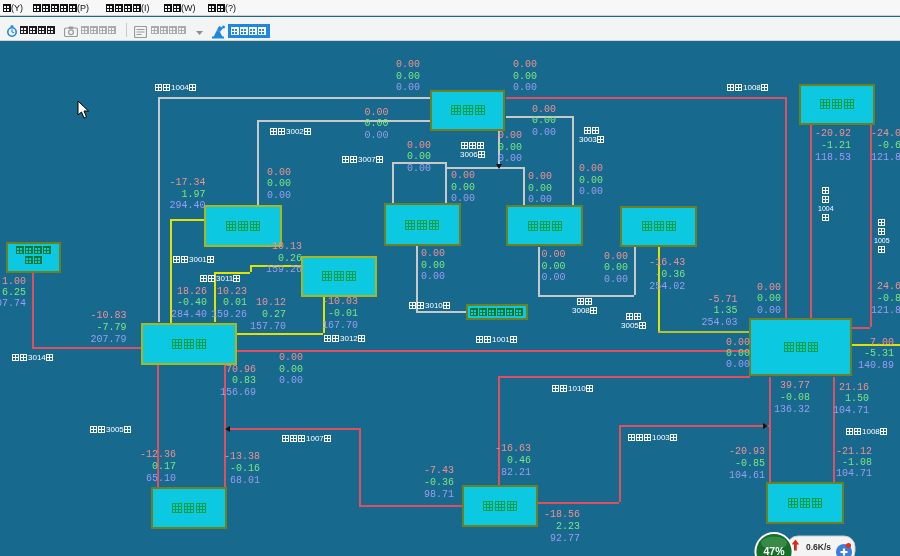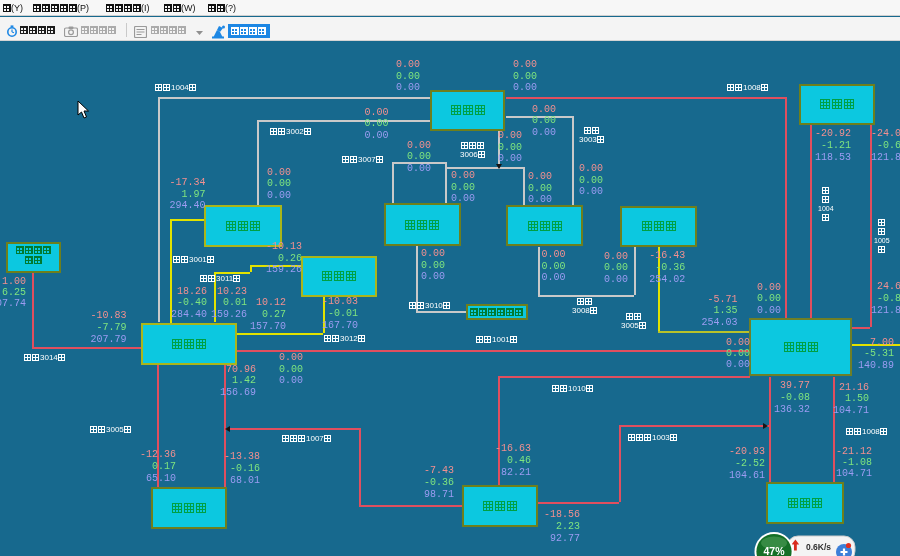--- a/index.html
+++ b/index.html
@@ -135,54 +135,54 @@
 <div class="lbl" style="left:579px;top:85px;text-align:center"><i class="c"></i><i class="c"></i><br>3003<i class="c"></i></div>
 <div class="lbl" style="left:727px;top:42px"><i class="c"></i><i class="c"></i><span style="letter-spacing:0px">1008</span><i class="c"></i></div>
 <div class="lbl" style="left:818px;top:145px;width:15px;text-align:center;font-size:7px"><i class="c"></i><br><i class="c"></i><br>1004<br><i class="c"></i></div>
 <div class="lbl" style="left:874px;top:177px;width:15px;text-align:center;font-size:7px"><i class="c"></i><br><i class="c"></i><br>1005<br><i class="c"></i></div>
 <div class="lbl" style="left:173px;top:214px"><i class="c"></i><i class="c"></i><span style="letter-spacing:0px">3001</span><i class="c"></i></div>
 <div class="lbl" style="left:200px;top:233px"><i class="c"></i><i class="c"></i><span style="letter-spacing:0px">3011</span><i class="c"></i></div>
 <div class="lbl" style="left:324px;top:293px"><i class="c"></i><i class="c"></i><span style="letter-spacing:0px">3012</span><i class="c"></i></div>
 <div class="lbl" style="left:409px;top:260px"><i class="c"></i><i class="c"></i><span style="letter-spacing:0px">3010</span><i class="c"></i></div>
 <div class="lbl" style="left:572px;top:256px;text-align:center"><i class="c"></i><i class="c"></i><br>3008<i class="c"></i></div>
 <div class="lbl" style="left:621px;top:271px;text-align:center"><i class="c"></i><i class="c"></i><br>3005<i class="c"></i></div>
-<div class="lbl" style="left:24px;top:312px"><i class="c"></i><i class="c"></i><span style="letter-spacing:0px">3014</span><i class="c"></i></div>
+<div class="lbl" style="left:12px;top:312px"><i class="c"></i><i class="c"></i><span style="letter-spacing:0px">3014</span><i class="c"></i></div>
 <div class="lbl" style="left:90px;top:384px"><i class="c"></i><i class="c"></i><span style="letter-spacing:0px">3005</span><i class="c"></i></div>
 <div class="lbl" style="left:282px;top:393px"><i class="c"></i><i class="c"></i><i class="c"></i><span style="letter-spacing:0px">1007</span><i class="c"></i></div>
 <div class="lbl" style="left:476px;top:294px"><i class="c"></i><i class="c"></i><span style="letter-spacing:0px">1001</span><i class="c"></i></div>
 <div class="lbl" style="left:552px;top:343px"><i class="c"></i><i class="c"></i><span style="letter-spacing:0px">1010</span><i class="c"></i></div>
 <div class="lbl" style="left:628px;top:392px"><i class="c"></i><i class="c"></i><i class="c"></i><span style="letter-spacing:0px">1003</span><i class="c"></i></div>
 <div class="lbl" style="left:846px;top:386px"><i class="c"></i><i class="c"></i><span style="letter-spacing:0px">1008</span><i class="c"></i></div>
 <div class="tp" style="left:360px;top:18.4px;width:60px;line-height:11.5px"><i>0.00</i><b>0.00</b><u>0.00</u></div>
 <div class="tp" style="left:477px;top:18.4px;width:60px;line-height:11.5px"><i>0.00</i><b>0.00</b><u>0.00</u></div>
 <div class="tp" style="left:145.5px;top:136.4px;width:60px;line-height:11.5px"><i>-17.34</i><b>1.97</b><u>294.40</u></div>
 <div class="tp" style="left:231px;top:125.7px;width:60px;line-height:11.5px"><i>0.00</i><b>0.00</b><u>0.00</u></div>
 <div class="tp" style="left:328.5px;top:65.8px;width:60px;line-height:11.5px"><i>0.00</i><b>0.00</b><u>0.00</u></div>
 <div class="tp" style="left:462px;top:89px;width:60px;line-height:11.7px"><i>0.00</i><b>0.00</b><u>0.00</u></div>
 <div class="tp" style="left:496px;top:62.5px;width:60px;line-height:11.7px"><i>0.00</i><b>0.00</b><u>0.00</u></div>
 <div class="tp" style="left:543px;top:122.3px;width:60px;line-height:11.5px"><i>0.00</i><b>0.00</b><u>0.00</u></div>
 <div class="tp" style="left:415px;top:129px;width:60px;line-height:11.5px"><i>0.00</i><b>0.00</b><u>0.00</u></div>
 <div class="tp" style="left:492px;top:130px;width:60px;line-height:11.5px"><i>0.00</i><b>0.00</b><u>0.00</u></div>
 <div class="tp" style="left:385px;top:207.2px;width:60px;line-height:11.5px"><i>0.00</i><b>0.00</b><u>0.00</u></div>
 <div class="tp" style="left:505.6px;top:208.4px;width:60px;line-height:11.5px"><i>0.00</i><b>0.00</b><u>0.00</u></div>
 <div class="tp" style="left:568px;top:209.5px;width:60px;line-height:11.5px"><i>0.00</i><b>0.00</b><u>0.00</u></div>
-<div class="tp" style="left:625.2px;top:209px;width:60px;line-height:12px"><i>-16.43</i><b>-0.36</b><u>254.02</u></div>
+<div class="tp" style="left:625.2px;top:216px;width:60px;line-height:12px"><i>-16.43</i><b>-0.36</b><u>254.02</u></div>
 <div class="tp" style="left:677.4px;top:252.9px;width:60px;line-height:11.5px"><i>-5.71</i><b>1.35</b><u>254.03</u></div>
 <div class="tp" style="left:721px;top:240.7px;width:60px;line-height:11.5px"><i>0.00</i><b>0.00</b><u>0.00</u></div>
 <div class="tp" style="left:791px;top:87.2px;width:60px;line-height:12px"><i>-20.92</i><b>-1.21</b><u>118.53</u></div>
 <div class="tp" style="left:847px;top:87.2px;width:60px;line-height:12px"><i>-24.08</i><b>-0.60</b><u>121.83</u></div>
 <div class="tp" style="left:847px;top:240.2px;width:60px;line-height:12px"><i>24.68</i><b>-0.86</b><u>121.83</u></div>
 <div class="tp" style="left:690px;top:296px;width:60px;line-height:11px"><i>0.00</i><b>0.00</b><u>0.00</u></div>
 <div class="tp" style="left:834px;top:295.9px;width:60px;line-height:11.5px"><i>7.00</i><b>-5.31</b><u>140.89</u></div>
 <div class="tp" style="left:750px;top:339px;width:60px;line-height:12px"><i>39.77</i><b>-0.08</b><u>136.32</u></div>
 <div class="tp" style="left:809px;top:340.5px;width:60px;line-height:11.5px"><i>21.16</i><b>1.50</b><u>104.71</u></div>
 <div class="tp" style="left:471px;top:402.2px;width:60px;line-height:12px"><i>-16.63</i><b>0.46</b><u>82.21</u></div>
-<div class="tp" style="left:705px;top:405.1px;width:60px;line-height:12px"><i>-20.93</i><b>-2.52</b><u>104.61</u></div>
+<div class="tp" style="left:705px;top:405.1px;width:60px;line-height:12px"><i>-20.93</i><b>-0.85</b><u>104.61</u></div>
 <div class="tp" style="left:812px;top:405.1px;width:60px;line-height:11px"><i>-21.12</i><b>-1.08</b><u>104.71</u></div>
-<div class="tp" style="left:196px;top:323px;width:60px;line-height:11.4px"><i>70.96</i><b>1.42</b><u>156.69</u></div>
+<div class="tp" style="left:196px;top:323px;width:60px;line-height:11.4px"><i>70.96</i><b>0.83</b><u>156.69</u></div>
 <div class="tp" style="left:243px;top:311px;width:60px;line-height:11.5px"><i>0.00</i><b>0.00</b><u>0.00</u></div>
 <div class="tp" style="left:66.6px;top:268.5px;width:60px;line-height:12px"><i>-10.83</i><b>-7.79</b><u>207.79</u></div>
 <div class="tp" style="left:-34px;top:235px;width:60px;line-height:11.2px"><i>1.00</i><b>6.25</b><u>207.74</u></div>
 <div class="tp" style="left:147px;top:244.5px;width:60px;line-height:11.5px"><i>18.26</i><b>-0.40</b><u>284.40</u></div>
 <div class="tp" style="left:187px;top:244.5px;width:60px;line-height:11.5px"><i>10.23</i><b>0.01</b><u>159.26</u></div>
 <div class="tp" style="left:242px;top:200px;width:60px;line-height:11.5px"><i>-10.13</i><b>0.26</b><u>159.26</u></div>
 <div class="tp" style="left:226px;top:256px;width:60px;line-height:12px"><i>10.12</i><b>0.27</b><u>157.70</u></div>
 <div class="tp" style="left:298px;top:255px;width:60px;line-height:12px"><i>-10.03</i><b>-0.01</b><u>167.70</u></div>
 <div class="tp" style="left:116px;top:407.6px;width:60px;line-height:12px"><i>-12.36</i><b>0.17</b><u>65.10</u></div>
 <div class="tp" style="left:200px;top:410px;width:60px;line-height:12px"><i>-13.38</i><b>-0.16</b><u>68.01</u></div>

